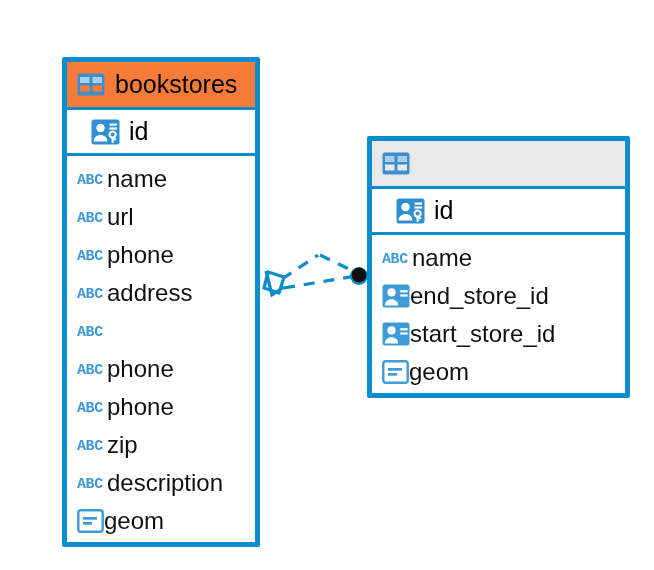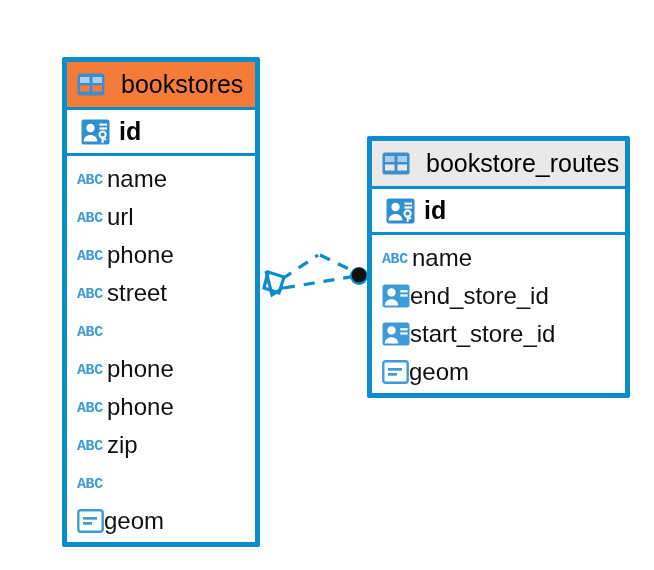--- a/index.html
+++ b/index.html
@@ -27,41 +27,41 @@
     box-sizing: border-box;
     background: #ffffff;
     border: 5px solid #0b8ccd;
     border-radius: 2px;
   }
 
   .entity-header {
     box-sizing: border-box;
     display: flex;
     align-items: center;
-    gap: 16px;
+    gap: 10px;
     padding: 0 10px;
     height: 48px;
     font-size: 25px;
     color: #000000;
     border-bottom: 3px solid #0b8ccd;
     overflow: hidden;
     white-space: nowrap;
   }
   .entity-header.accent-orange { background: #f57c38; }
   .entity-header.accent-gray   { background: #e9e9e9; }
 
   .entity-pk-row {
     box-sizing: border-box;
     display: flex;
     align-items: center;
     gap: 9px;
-    padding: 0 14px;
+    padding: 0 24px;
     height: 46px;
     font-size: 25px;
-    font-weight: bold;
+    font-weight: normal;
     color: #000000;
     background: #ffffff;
     border-bottom: 3px solid #0b8ccd;
     white-space: nowrap;
   }
 
   .entity-body {
     padding: 4px 0 2px 0;
   }
 
@@ -155,21 +155,21 @@
         <svg class="icon-abc" viewBox="0 0 30 20">
           <text x="0" y="15" font-family="'Liberation Mono', monospace" font-size="15" font-weight="bold" fill="#3e9bd8" letter-spacing="-0.4">ABC</text>
         </svg>
         <span>phone</span>
       </div>
 
       <div class="field-row">
         <svg class="icon-abc" viewBox="0 0 30 20">
           <text x="0" y="15" font-family="'Liberation Mono', monospace" font-size="15" font-weight="bold" fill="#3e9bd8" letter-spacing="-0.4">ABC</text>
         </svg>
-        <span>street</span>
+        <span>address</span>
       </div>
 
       <div class="field-row">
         <svg class="icon-abc" viewBox="0 0 30 20">
           <text x="0" y="15" font-family="'Liberation Mono', monospace" font-size="15" font-weight="bold" fill="#3e9bd8" letter-spacing="-0.4">ABC</text>
         </svg>
       </div>
 
       <div class="field-row">
         <svg class="icon-abc" viewBox="0 0 30 20">
@@ -189,20 +189,21 @@
         <svg class="icon-abc" viewBox="0 0 30 20">
           <text x="0" y="15" font-family="'Liberation Mono', monospace" font-size="15" font-weight="bold" fill="#3e9bd8" letter-spacing="-0.4">ABC</text>
         </svg>
         <span>zip</span>
       </div>
 
       <div class="field-row">
         <svg class="icon-abc" viewBox="0 0 30 20">
           <text x="0" y="15" font-family="'Liberation Mono', monospace" font-size="15" font-weight="bold" fill="#3e9bd8" letter-spacing="-0.4">ABC</text>
         </svg>
+        <span>description</span>
       </div>
 
       <div class="field-row">
         <svg class="icon icon-geom" viewBox="0 0 27 24">
           <rect x="1.3" y="1.3" width="24.4" height="21.4" rx="2.5" fill="#ffffff" stroke="#3e9bd8" stroke-width="2.4"></rect>
           <rect x="6" y="8" width="14" height="2.7" fill="#3e9bd8"></rect>
           <rect x="6" y="13" width="9" height="2.7" fill="#3e9bd8"></rect>
         </svg>
         <span>geom</span>
       </div>
@@ -213,21 +214,20 @@
   <div class="entity" id="entity-bookstore-routes" style="left:367px; top:136px; width:263px; height:262px;">
 
     <div class="entity-header accent-gray">
       <svg class="icon icon-table" viewBox="0 0 28 23">
         <rect x="0.5" y="0.5" width="27" height="22" rx="2.5" fill="#3e8ecc"></rect>
         <rect x="3" y="4" width="9.5" height="6" fill="#a8cfeb"></rect>
         <rect x="15.5" y="4" width="9.5" height="6" fill="#a8cfeb"></rect>
         <rect x="3" y="12.5" width="9.5" height="6" fill="#e9e9e9"></rect>
         <rect x="15.5" y="12.5" width="9.5" height="6" fill="#e9e9e9"></rect>
       </svg>
-      <span>bookstore_routes</span>
     </div>
 
     <div class="entity-pk-row">
       <svg class="icon icon-key" viewBox="0 0 29 26">
         <rect x="0.5" y="0.5" width="28" height="25" rx="2.5" fill="#2f8fd0"></rect>
         <circle cx="9.5" cy="9" r="4.2" fill="#ffffff"></circle>
         <path d="M2.6 22.5c0-4 3.2-6.4 6.9-6.4s6.9 2.4 6.9 6.4z" fill="#ffffff"></path>
         <rect x="18.5" y="4.5" width="7.5" height="2.2" fill="#ffffff"></rect>
         <rect x="18.5" y="8.4" width="7.5" height="2.2" fill="#ffffff"></rect>
         <circle cx="21.6" cy="15.6" r="3.1" fill="none" stroke="#ffffff" stroke-width="2.1"></circle>

